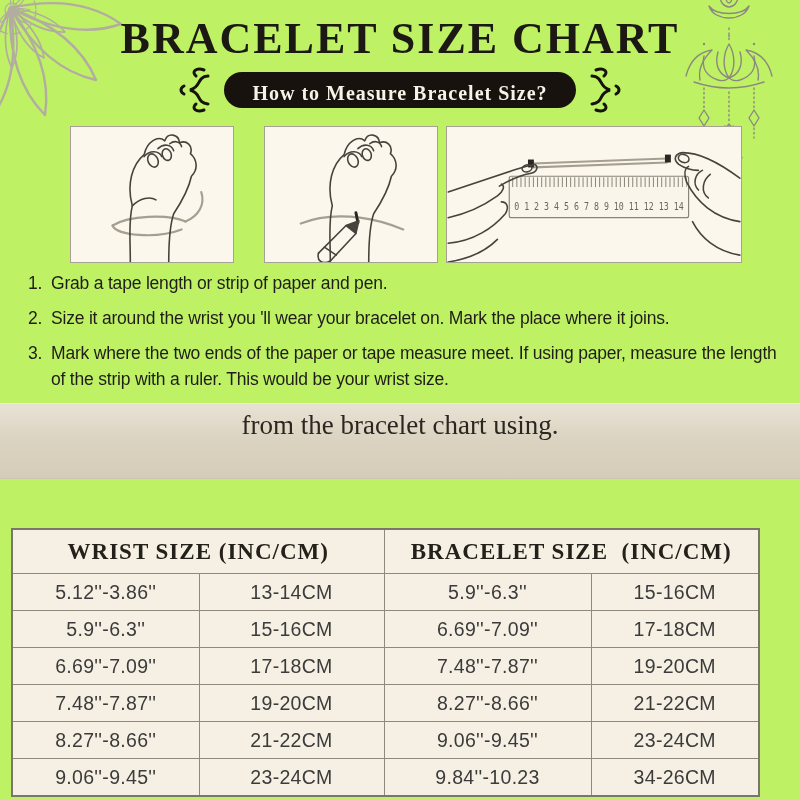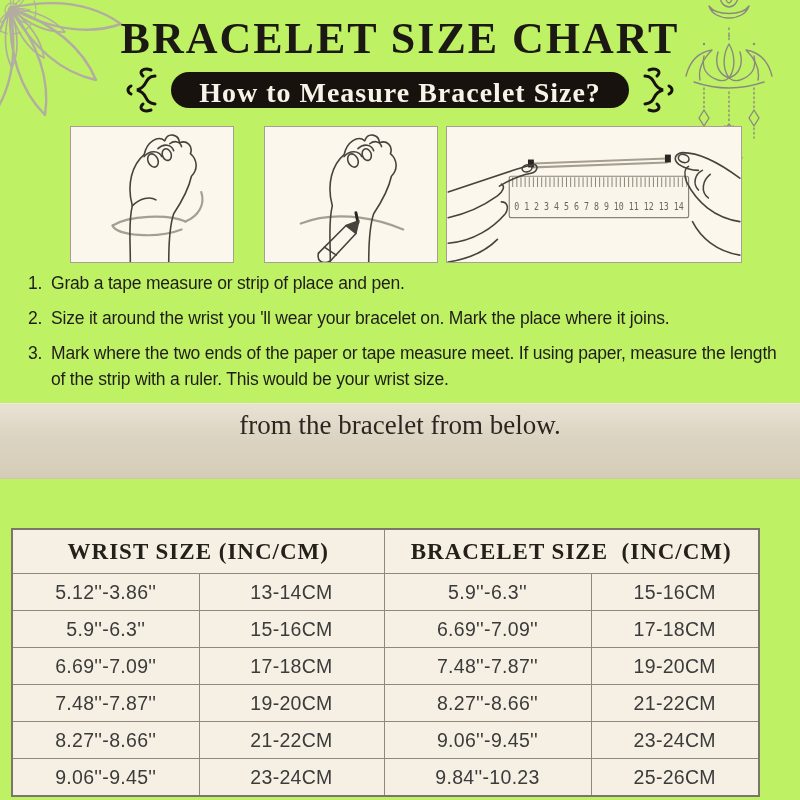--- a/index.html
+++ b/index.html
@@ -11,21 +11,21 @@
   .lotus{position:absolute;top:0;right:16px;}
   .decor-stroke{stroke:#b3ada1;fill:none;stroke-linejoin:round;}
   .lotus-stroke{stroke:#8d887f;fill:none;stroke-linecap:round;stroke-linejoin:round;}
 
   
   .title{position:absolute;top:14px;left:0;width:100%;margin:0;text-align:center;
     font-family:"Liberation Serif",serif;font-weight:700;font-size:44px;line-height:50px;
     letter-spacing:2px;color:#1c1813;}
   .pill-row{position:absolute;top:66px;left:0;width:100%;display:flex;justify-content:center;align-items:center;gap:10px;}
   .pill{background:#17120d;color:#f7f3e8;font-family:"Liberation Serif",serif;font-weight:700;
-    font-size:28px;letter-spacing:1px;height:36px;line-height:42px;padding:0 28px;border-radius:22px;}
+    font-size:20px;letter-spacing:1px;height:36px;line-height:42px;padding:0 28px;border-radius:22px;}
   .flourish{display:block;}
 
   
   .boxes{position:absolute;top:126px;left:70px;display:flex;}
   .box{height:137px;border:1px solid #a7a195;background:#fbf7ec;box-sizing:border-box;}
   .box1{width:164px;margin-right:30px;}
   .box2{width:174px;margin-right:8px;}
   .box3{width:296px;}
   .box svg{display:block;width:100%;height:100%;}
   .ink{stroke:#47423c;fill:none;stroke-width:1.6;stroke-linecap:round;stroke-linejoin:round;}
@@ -213,34 +213,34 @@
           <path d="M296,130 C272,126 256,112 248,96"></path>
           <ellipse cx="239" cy="32" rx="5.5" ry="4" transform="rotate(18 239 32)"></ellipse>
         </g>
       </svg>
     </div>
   </div>
 
   <div class="steps">
     <p class="step">
       <span class="step-num">1.</span>
-      <span class="step-text">Grab a tape measure or strip of place and pen.</span>
+      <span class="step-text">Grab a tape length or strip of paper and pen.</span>
     </p>
     <p class="step">
       <span class="step-num">2.</span>
       <span class="step-text">Size it around the wrist you 'll wear your bracelet on. Mark the place where it joins.</span>
     </p>
     <p class="step">
       <span class="step-num">3.</span>
       <span class="step-text">Mark where the two ends of the paper or tape measure meet. If using paper, measure the length of the strip with a ruler. This would be your wrist size.</span>
     </p>
   </div>
 
   <div class="banner">
-    <div>from the bracelet from below.</div>
+    <div>from the bracelet chart using.</div>
   </div>
 
   <table class="size-table">
     <colgroup>
       <col style="width:187px">
         <col style="width:185px">
         <col style="width:207px">
         <col style="width:168px">
     </colgroup>
     <thead>
@@ -277,19 +277,19 @@
       <tr>
         <td>8.27''-8.66''</td>
         <td>21-22CM</td>
         <td>9.06''-9.45''</td>
         <td>23-24CM</td>
       </tr>
       <tr>
         <td>9.06''-9.45''</td>
         <td>23-24CM</td>
         <td>9.84''-10.23</td>
-        <td>25-26CM</td>
+        <td>34-26CM</td>
       </tr>
     </tbody>
   </table>
 
 
 </div>
 
 </body></html>

